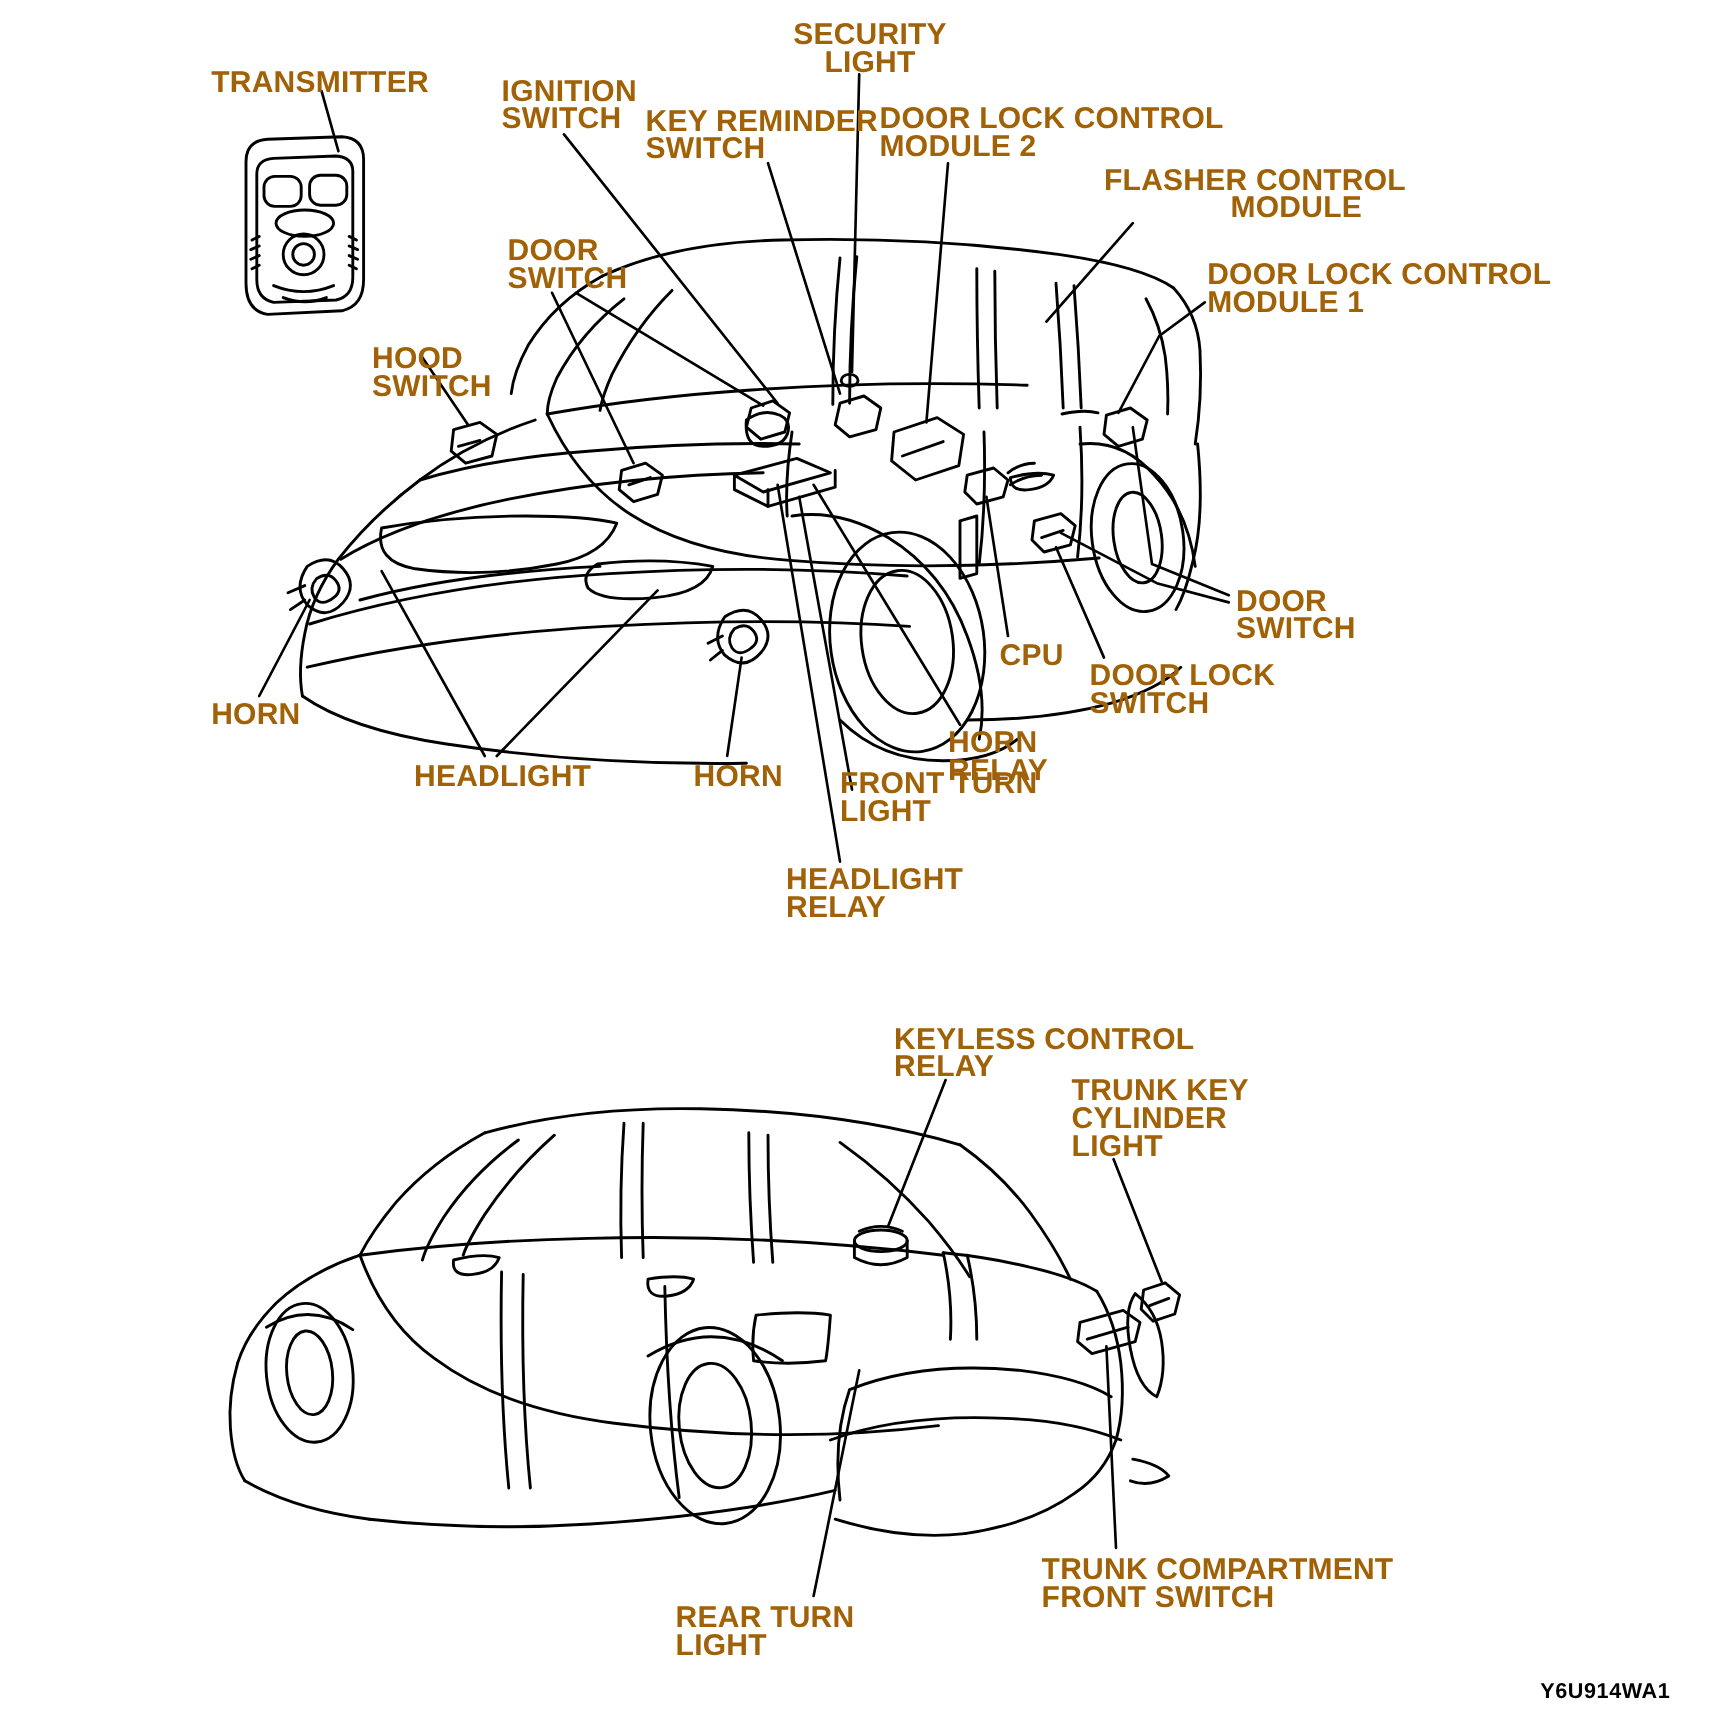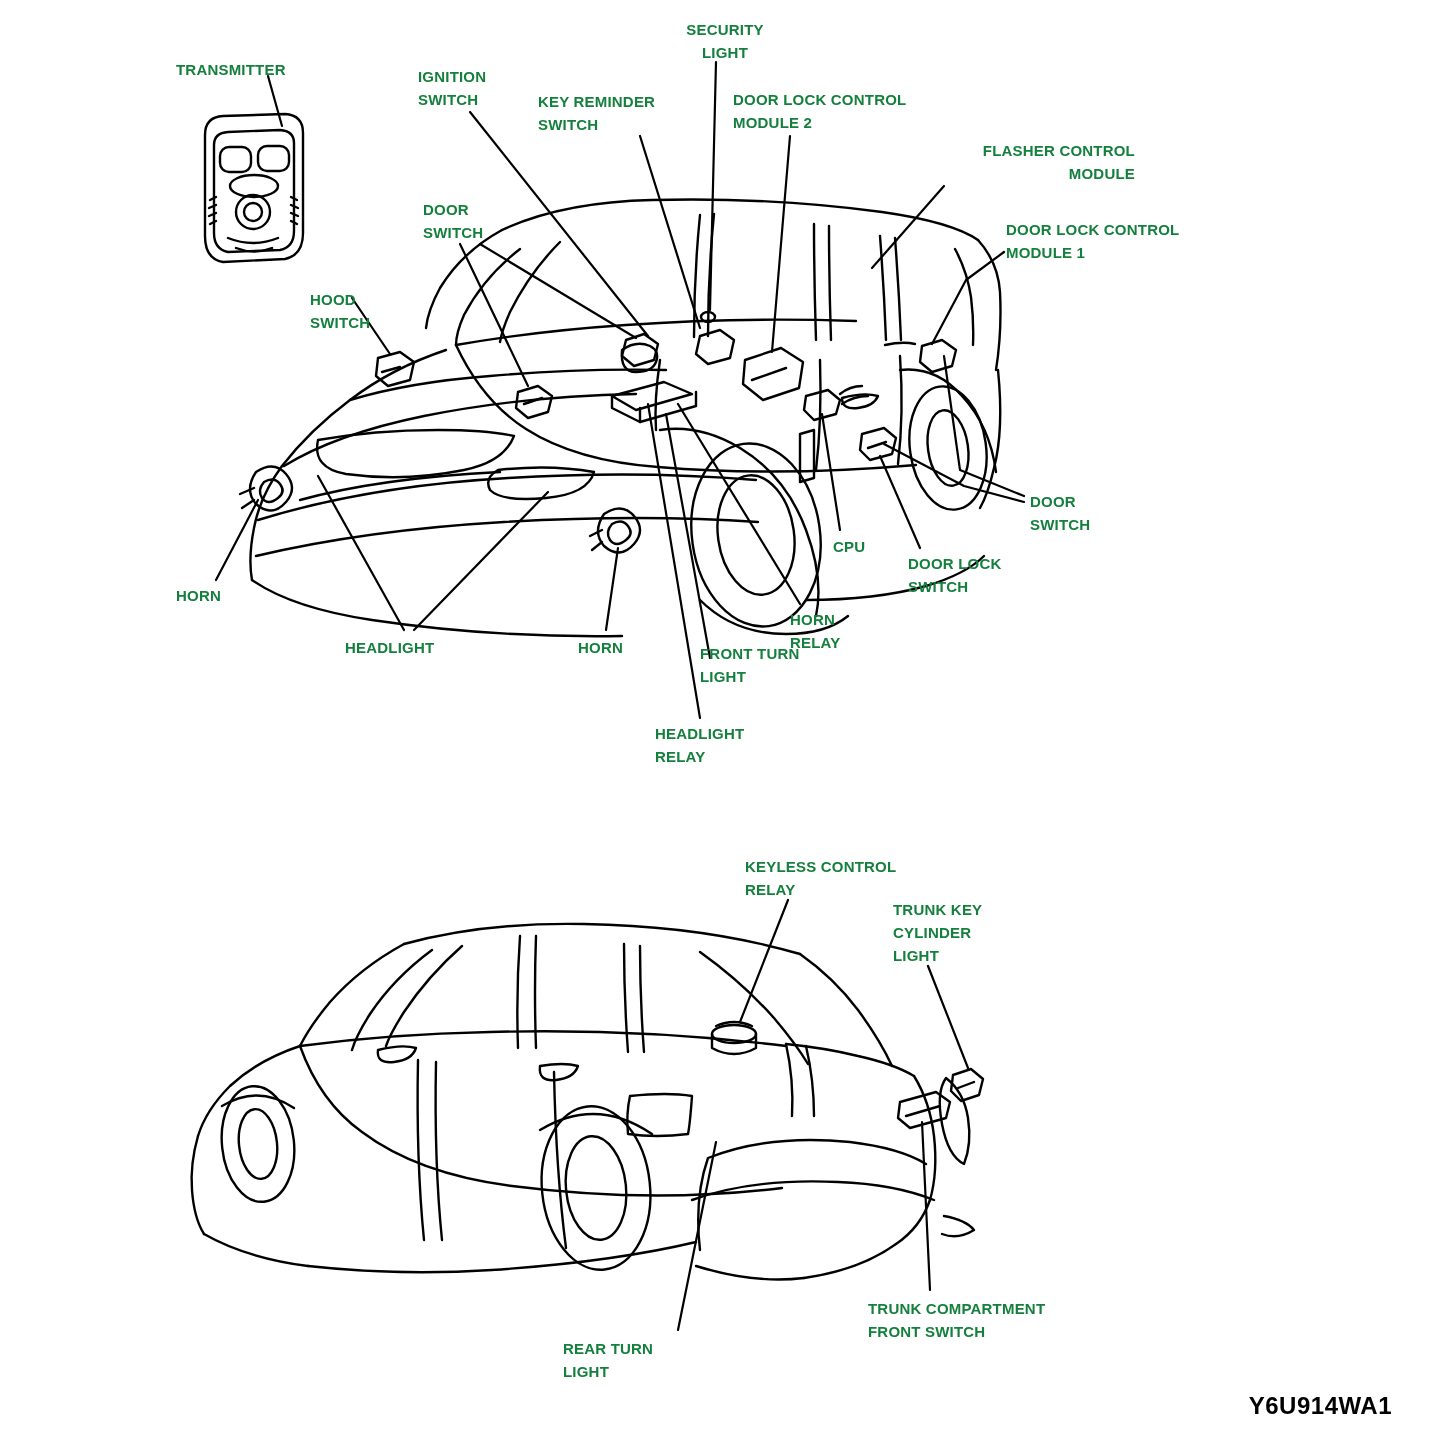--- a/index.html
+++ b/index.html
@@ -14,33 +14,33 @@
   #page {
     position: relative;
     width: 1440px;
     height: 1438px;
     background: #ffffff;
     overflow: hidden;
   }
   .label {
     position: absolute;
     font-family: "Liberation Sans", sans-serif;
-    font-size: 15px;
+    font-size: 25px;
     font-weight: bold;
     letter-spacing: 0.2px;
     line-height: 23px;
-    color: #15803d;
+    color: #a16207;
     white-space: pre;
   }
   .label.center { text-align: center; }
   #figcode {
     position: absolute;
     right: 48px;
     bottom: 18px;
-    font-size: 24px;
+    font-size: 18px;
     font-weight: bold;
     letter-spacing: 0.5px;
   }
   svg.art {
     position: absolute;
     left: 0;
     top: 0;
     width: 1440px;
     height: 1438px;
     pointer-events: none;

